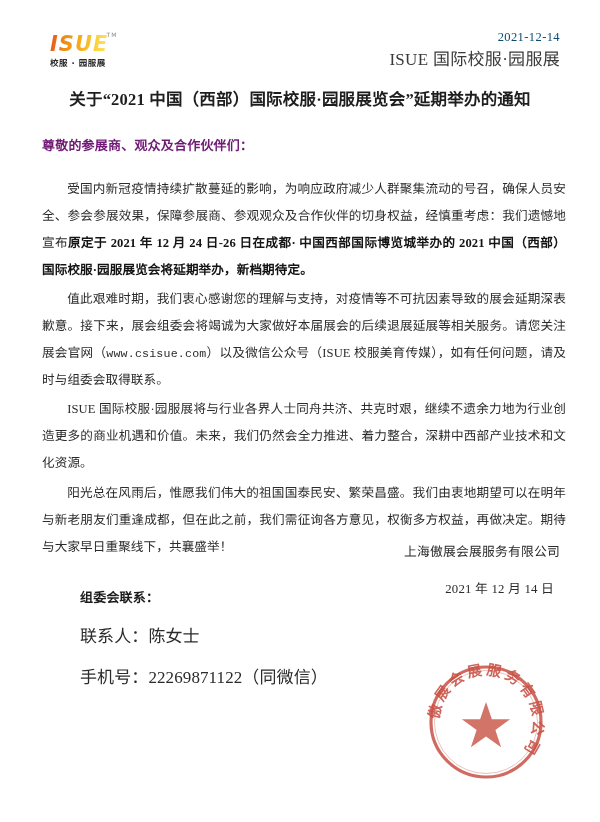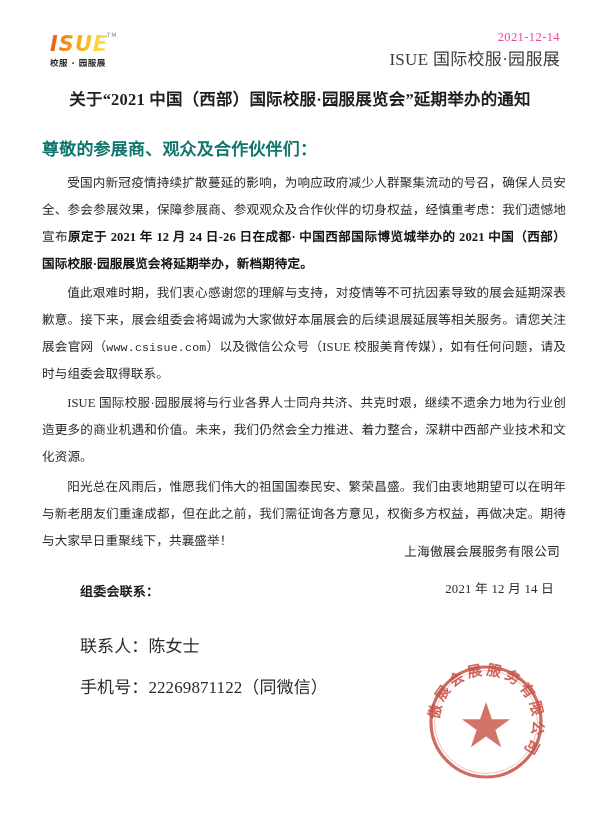--- a/index.html
+++ b/index.html
@@ -74,21 +74,21 @@
     letter-spacing: 0.5px;
   }
 
   .header-meta {
     text-align: right;
     line-height: 1.55;
     padding-top: 2px;
   }
   .header-date {
     font-size: 12.5px;
-    color: #ec4899;
+    color: #0c4a6e;
     letter-spacing: 0.4px;
   }
   .header-org {
     font-size: 17px;
     color: #3a3a3a;
     letter-spacing: 0.3px;
   }
 
   
   .doc-title {
@@ -102,24 +102,24 @@
   }
 
   
   .doc-body {
     padding: 0 34px 0 42px;
     box-sizing: border-box;
     margin-top: 24px;
   }
 
   .salutation {
-    font-size: 17px;
-    font-weight: 700;
-    color: #0f766e;
-    margin: 0 0 10px 0;
+    font-size: 13px;
+    font-weight: 700;
+    color: #701a75;
+    margin: 0 0 22px 0;
     letter-spacing: 0.2px;
   }
 
   .para {
     font-size: 12.6px;
     line-height: 2.15;
     color: #2b2b2b;
     margin: 0 0 2px 0;
     text-align: justify;
     text-indent: 2em;
@@ -138,21 +138,21 @@
   
   .contact-block {
     padding: 0 34px 0 80px;
     box-sizing: border-box;
     margin-top: 26px;
   }
   .contact-heading {
     font-size: 13px;
     font-weight: 700;
     color: #1b1b1b;
-    margin-bottom: 32px;
+    margin-bottom: 16px;
     letter-spacing: 0.2px;
   }
   .contact-line {
     font-size: 17px;
     color: #2b2b2b;
     margin-bottom: 16px;
     letter-spacing: 0.1px;
   }
 
   

